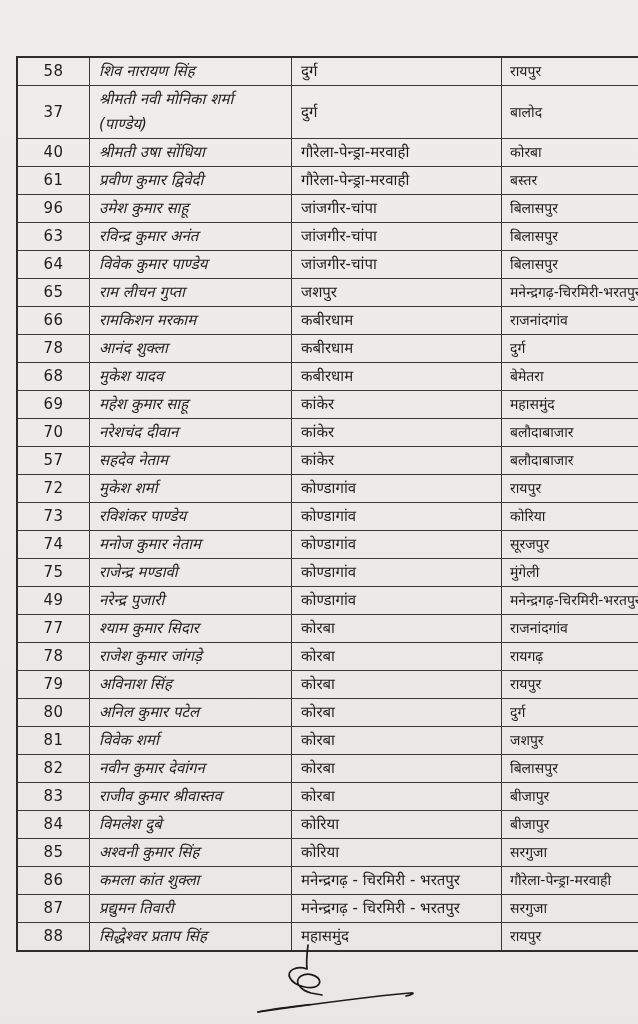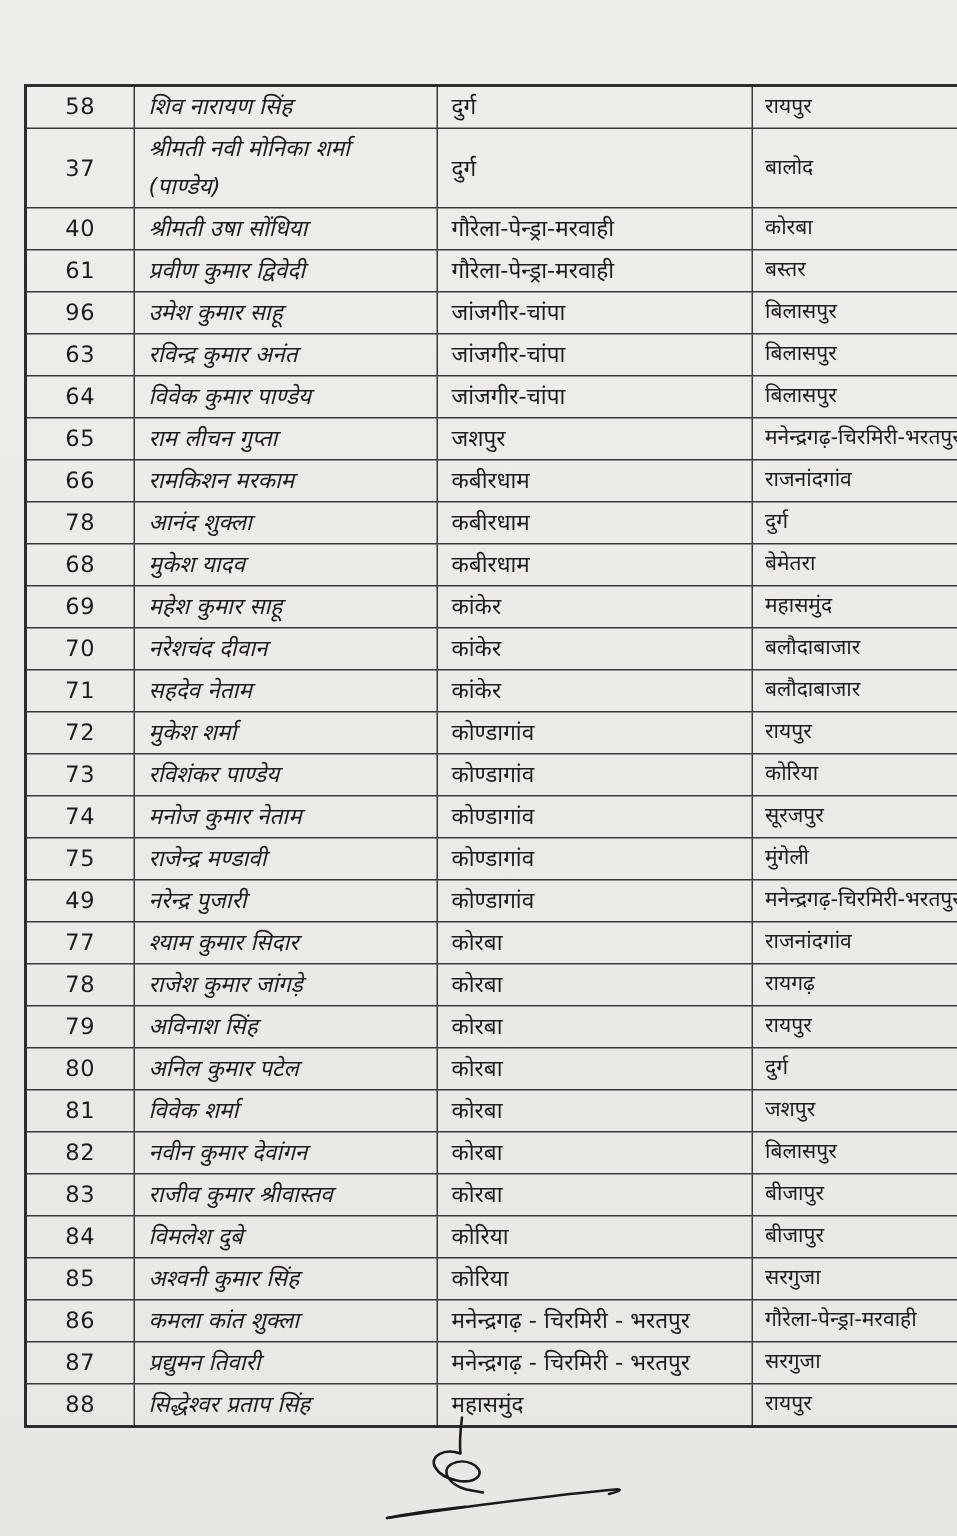--- a/index.html
+++ b/index.html
@@ -147,21 +147,21 @@
         </tr>
 
         <tr>
           <td class="c-sno">70</td>
           <td class="c-name">नरेशचंद दीवान</td>
           <td class="c-from">कांकेर</td>
           <td class="c-to">बलौदाबाजार</td>
         </tr>
 
         <tr>
-          <td class="c-sno">71</td>
+          <td class="c-sno">57</td>
           <td class="c-name">सहदेव नेताम</td>
           <td class="c-from">कांकेर</td>
           <td class="c-to">बलौदाबाजार</td>
         </tr>
 
         <tr>
           <td class="c-sno">72</td>
           <td class="c-name">मुकेश शर्मा</td>
           <td class="c-from">कोण्डागांव</td>
           <td class="c-to">रायपुर</td>

